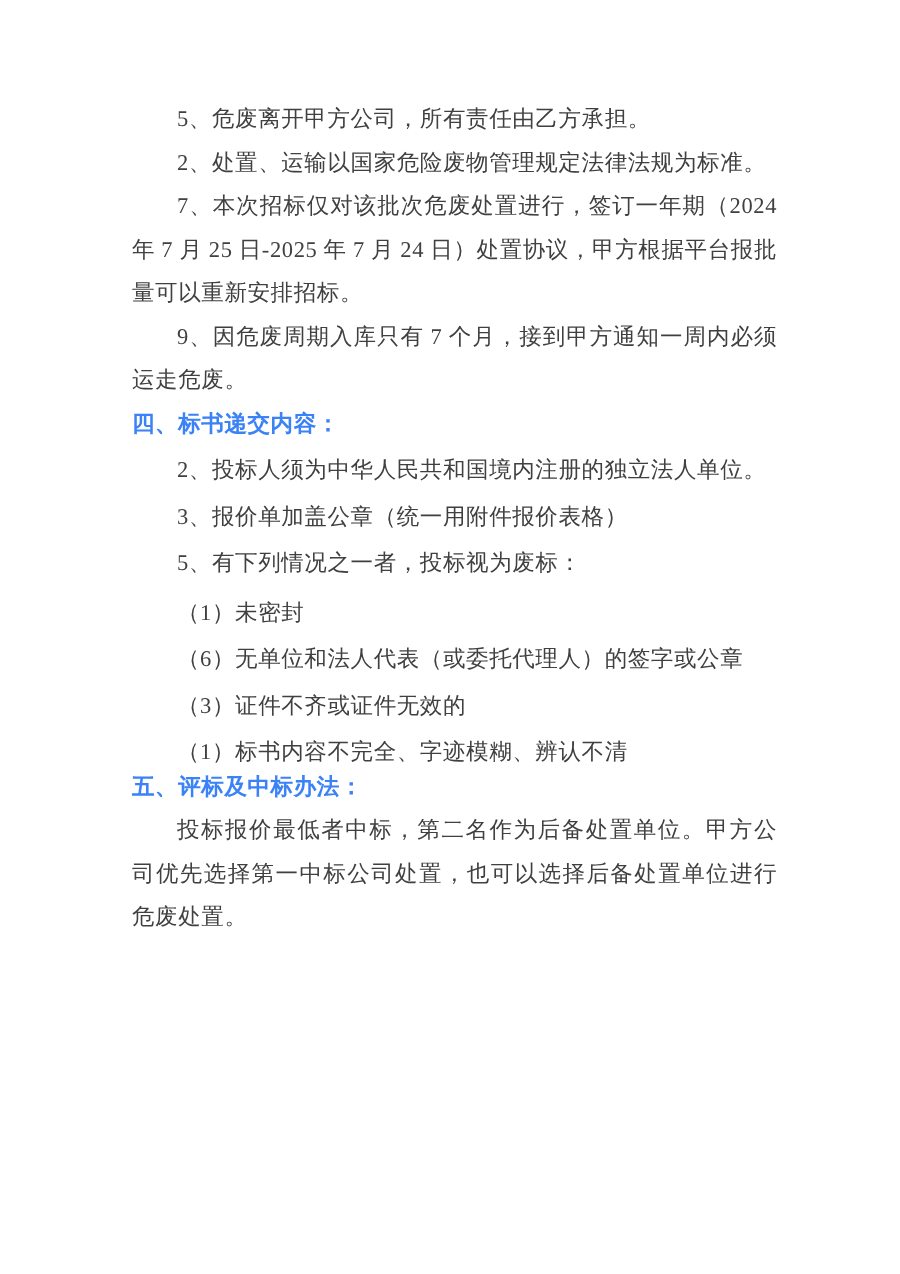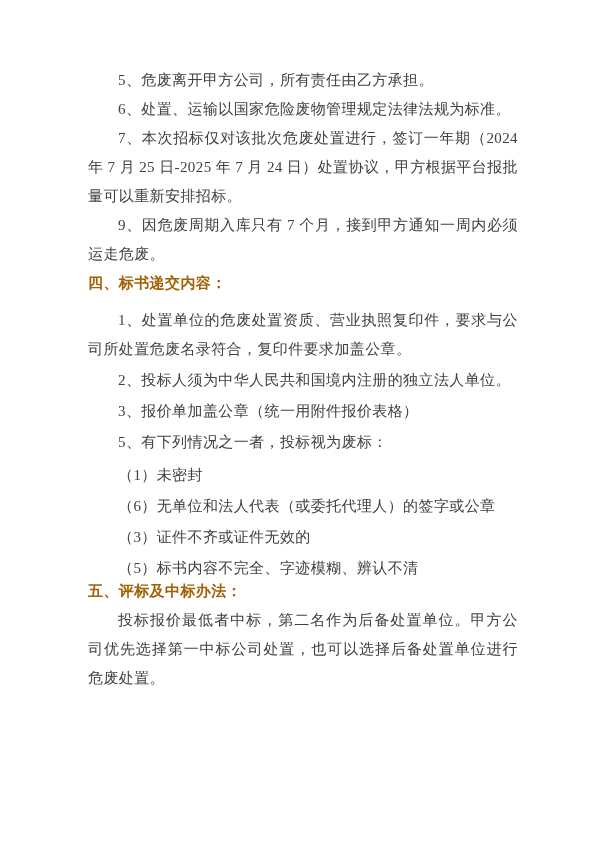--- a/index.html
+++ b/index.html
@@ -25,43 +25,42 @@
     letter-spacing: 0.4px;
     color: #404040;
     text-align: justify;
   }
   .content p {
     margin: 0;
     text-indent: 2em;
   }
   .content p.heading {
     font-weight: bold;
-    color: #a16207;
+    color: #3b82f6;
     text-indent: 0;
   }
   
   .sp8  { margin-top: 8px  !important; }
   .sp4  { margin-top: 4px  !important; }
   .sp2  { margin-top: 2px  !important; }
   .spn6 { margin-top: -6px !important; }
 </style>
 </head>
 <body>
 
 <div class="page">
   <div class="content">
     <p class="body">5、危废离开甲方公司，所有责任由乙方承担。</p>
-    <p class="body">6、处置、运输以国家危险废物管理规定法律法规为标准。</p>
+    <p class="body">2、处置、运输以国家危险废物管理规定法律法规为标准。</p>
     <p class="body">7、本次招标仅对该批次危废处置进行，签订一年期（2024 年 7 月 25 日-2025 年 7 月 24 日）处置协议，甲方根据平台报批量可以重新安排招标。</p>
     <p class="body">9、因危废周期入库只有 7 个月，接到甲方通知一周内必须运走危废。</p>
     <p class="heading">四、标书递交内容：</p>
-    <p class="body sp8">1、处置单位的危废处置资质、营业执照复印件，要求与公司所处置危废名录符合，复印件要求加盖公章。</p>
     <p class="body sp2">2、投标人须为中华人民共和国境内注册的独立法人单位。</p>
     <p class="body sp2">3、报价单加盖公章（统一用附件报价表格）</p>
     <p class="body sp2">5、有下列情况之一者，投标视为废标：</p>
     <p class="body sp4">（1）未密封</p>
     <p class="body sp2">（6）无单位和法人代表（或委托代理人）的签字或公章</p>
     <p class="body sp2">（3）证件不齐或证件无效的</p>
-    <p class="body sp2">（5）标书内容不完全、字迹模糊、辨认不清</p>
+    <p class="body sp2">（1）标书内容不完全、字迹模糊、辨认不清</p>
     <p class="heading spn6">五、评标及中标办法：</p>
     <p class="body">投标报价最低者中标，第二名作为后备处置单位。甲方公司优先选择第一中标公司处置，也可以选择后备处置单位进行危废处置。</p>
   </div>
 </div>
 
 </body></html>

